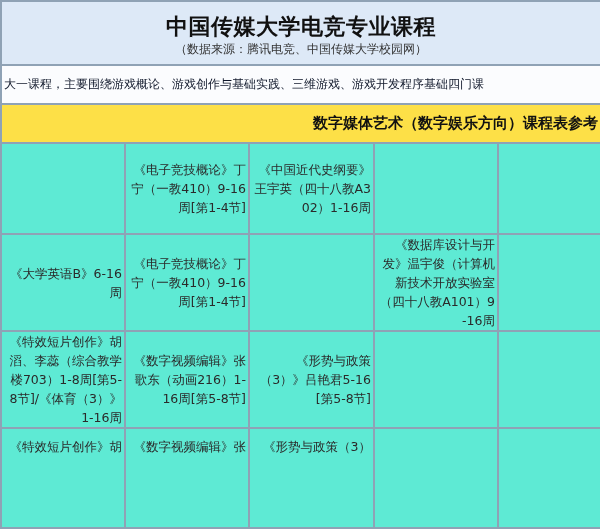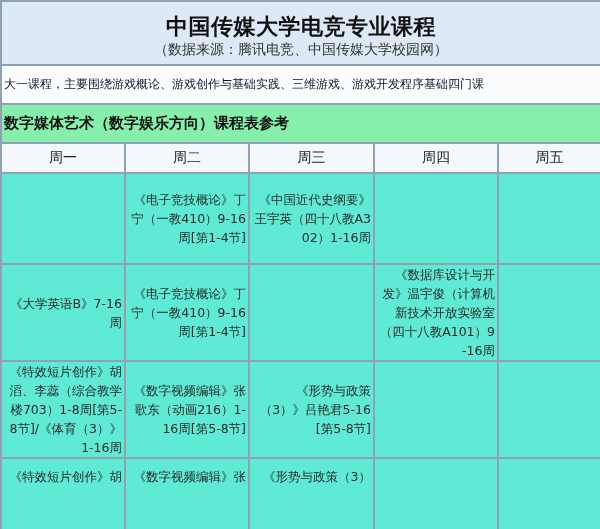--- a/index.html
+++ b/index.html
@@ -45,36 +45,37 @@
     }
     .title-main {
       font-size: 22px;
       font-weight: bold;
       color: #111111;
       line-height: 28px;
       letter-spacing: 0.5px;
       padding-top: 4px;
     }
     .title-sub {
-      font-size: 14px;
+      font-size: 12px;
       color: #333333;
       line-height: 16px;
+      font-family: Liberation Serif, serif;
     }
     .note-cell {
       background: #fbfcfe;
       height: 37px;
       font-size: 12px;
       color: #0f172a;
       text-align: left;
       padding-left: 1px;
     }
     .subtitle-cell {
-      background: #86efac;
+      background: #fde047;
       height: 37px;
-      text-align: left;
+      text-align: right;
       font-size: 15px;
       font-weight: bold;
       color: #111111;
     }
     .day-header {
       background: #f4f7fb;
       height: 28px;
       text-align: center;
       font-size: 14px;
       color: #222222;
@@ -110,36 +111,29 @@
           <div class="title-main">中国传媒大学电竞专业课程</div>
           <div class="title-sub">（数据来源：腾讯电竞、中国传媒大学校园网）</div>
         </td>
       </tr>
       <tr>
         <td class="note-cell" colspan="5">大一课程，主要围绕游戏概论、游戏创作与基础实践、三维游戏、游戏开发程序基础四门课</td>
       </tr>
       <tr>
         <td class="subtitle-cell" colspan="5">数字媒体艺术（数字娱乐方向）课程表参考</td>
       </tr>
-      <tr>
-        <td class="day-header">周一</td>
-        <td class="day-header">周二</td>
-        <td class="day-header">周三</td>
-        <td class="day-header">周四</td>
-        <td class="day-header">周五</td>
-      </tr>
       <tr class="row-1">
         <td class="course-cell"></td>
         <td class="course-cell">《电子竞技概论》丁宁（一教410）9-16周[第1-4节]</td>
         <td class="course-cell">《中国近代史纲要》王宇英（四十八教A302）1-16周</td>
         <td class="course-cell"></td>
         <td class="course-cell"></td>
       </tr>
       <tr class="row-2">
-        <td class="course-cell">《大学英语B》7-16周</td>
+        <td class="course-cell">《大学英语B》6-16周</td>
         <td class="course-cell">《电子竞技概论》丁宁（一教410）9-16周[第1-4节]</td>
         <td class="course-cell"></td>
         <td class="course-cell">《数据库设计与开发》温宇俊（计算机新技术开放实验室（四十八教A101）9-16周</td>
         <td class="course-cell"></td>
       </tr>
       <tr class="row-3">
         <td class="course-cell">《特效短片创作》胡滔、李蕊（综合教学楼703）1-8周[第5-8节]/《体育（3）》1-16周</td>
         <td class="course-cell">《数字视频编辑》张歌东（动画216）1-16周[第5-8节]</td>
         <td class="course-cell">《形势与政策（3）》吕艳君5-16[第5-8节]</td>
         <td class="course-cell"></td>

